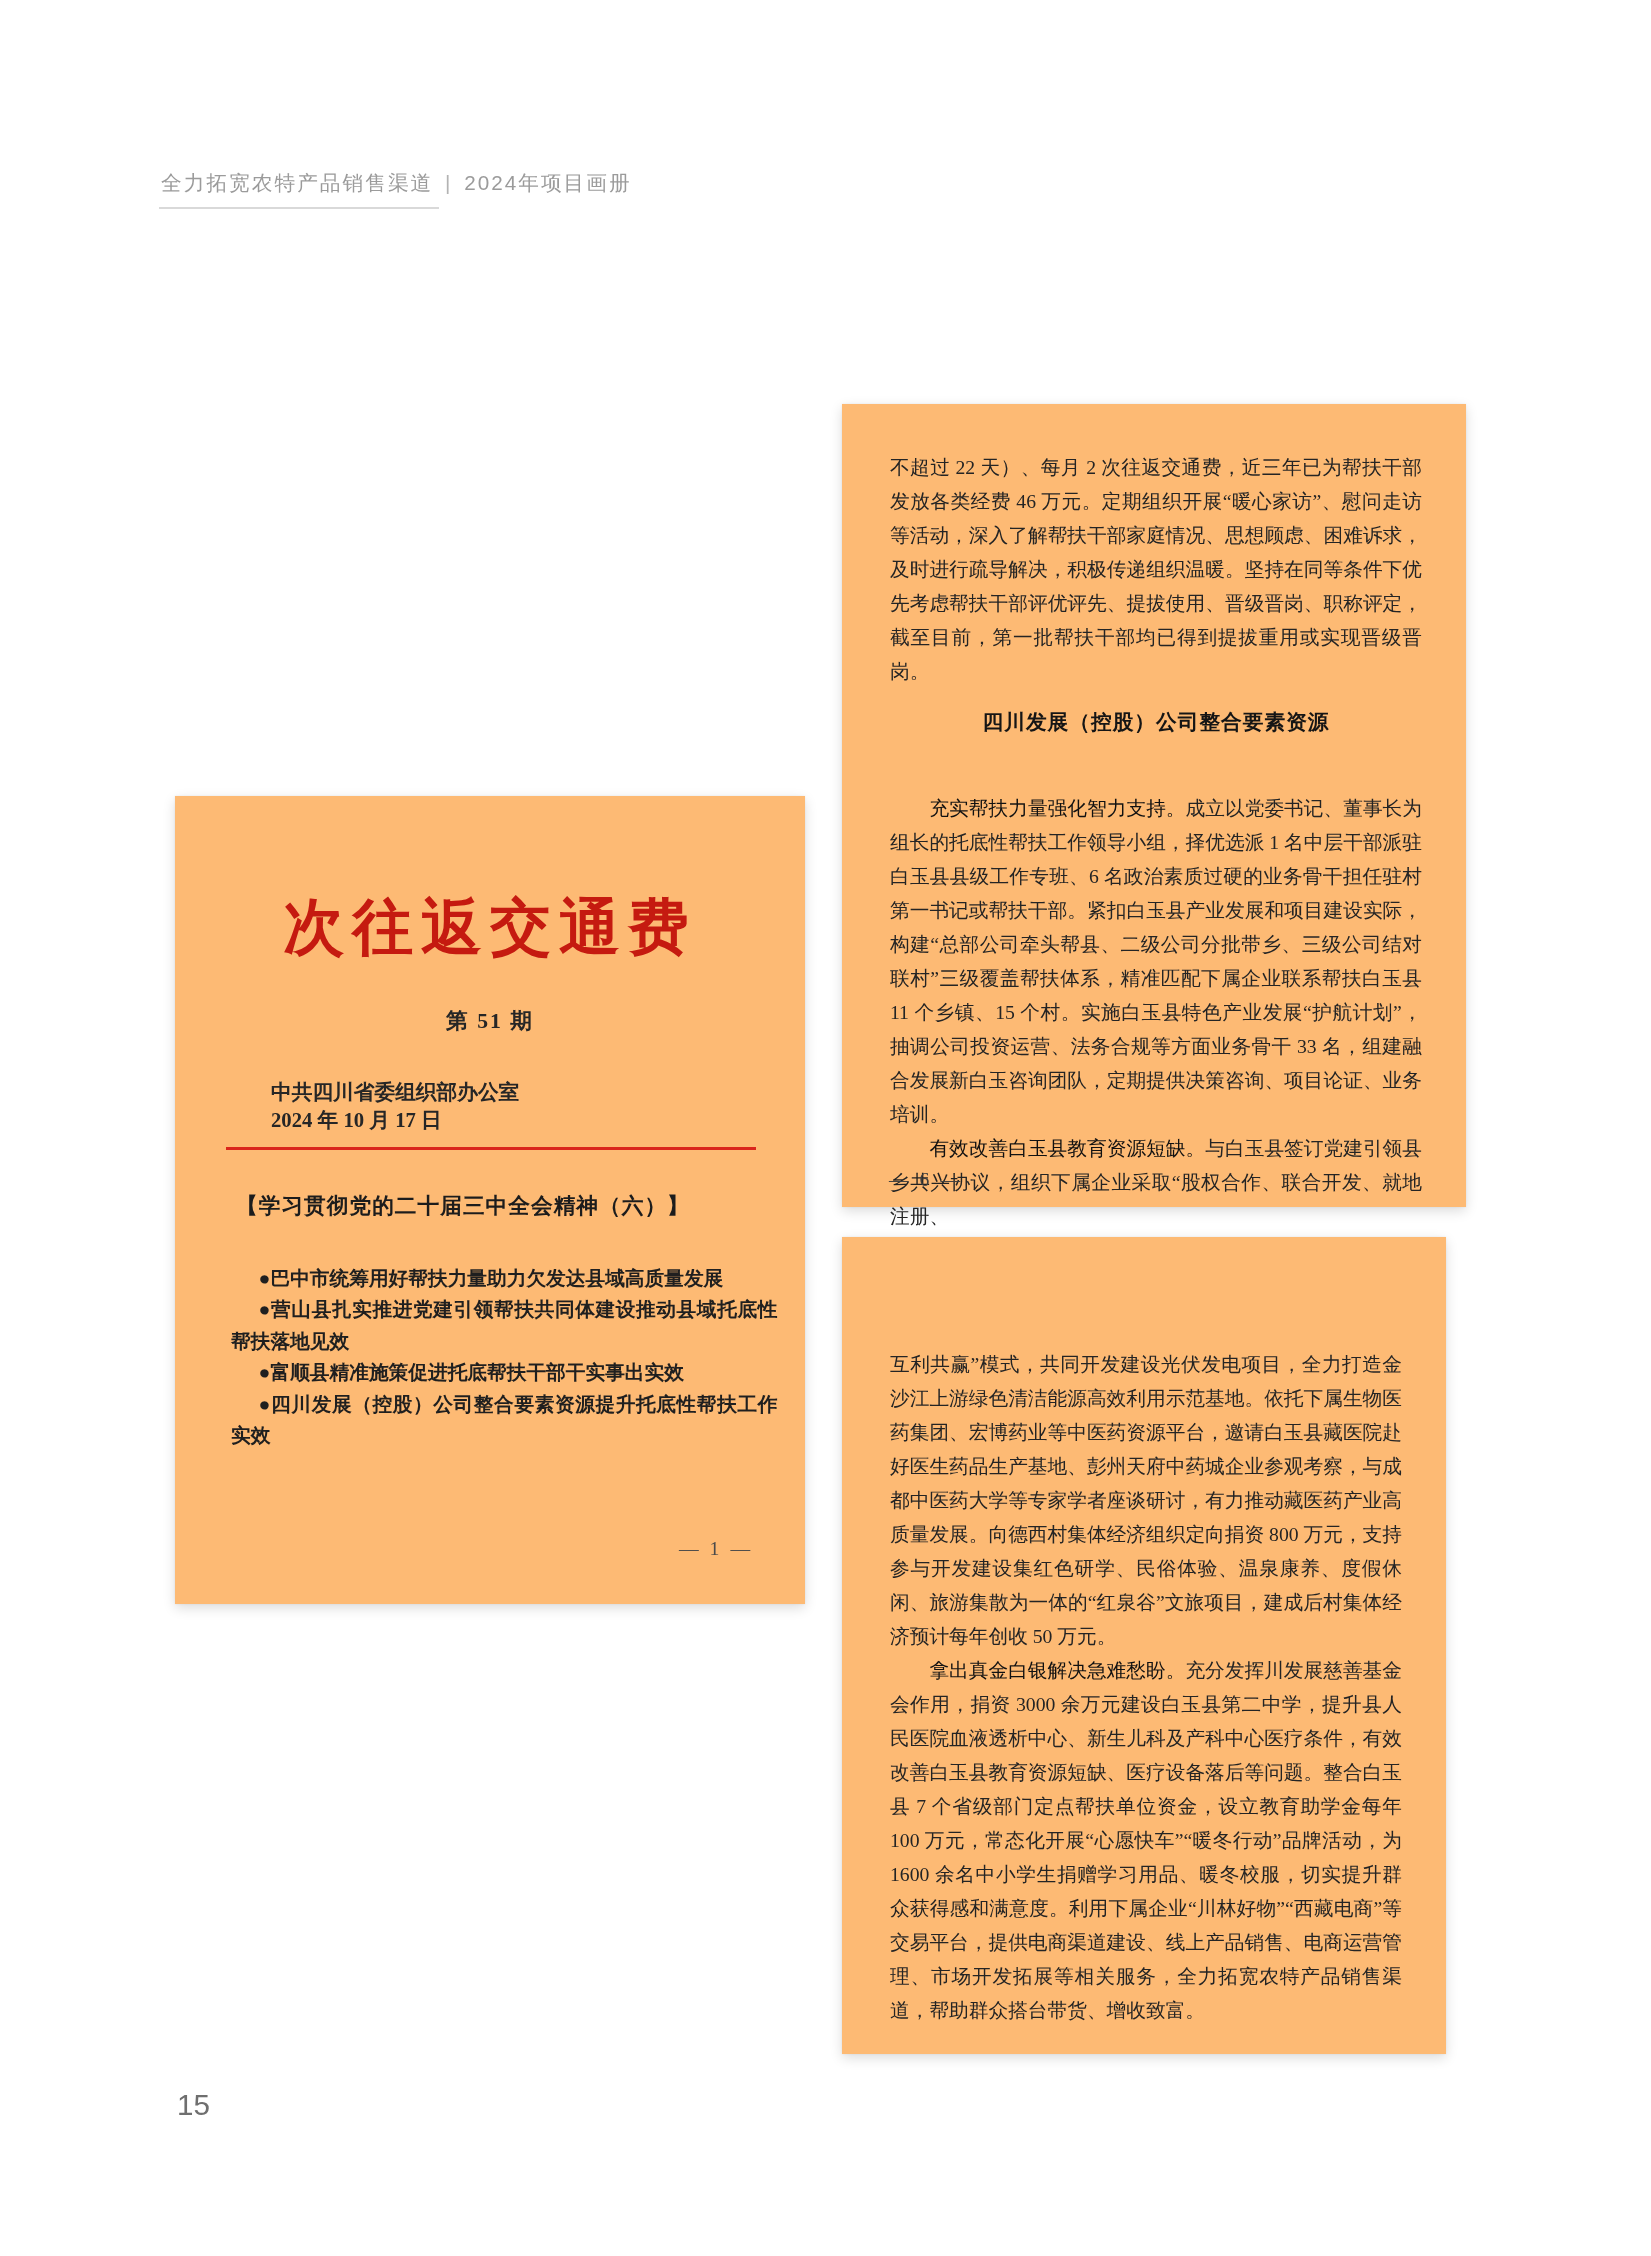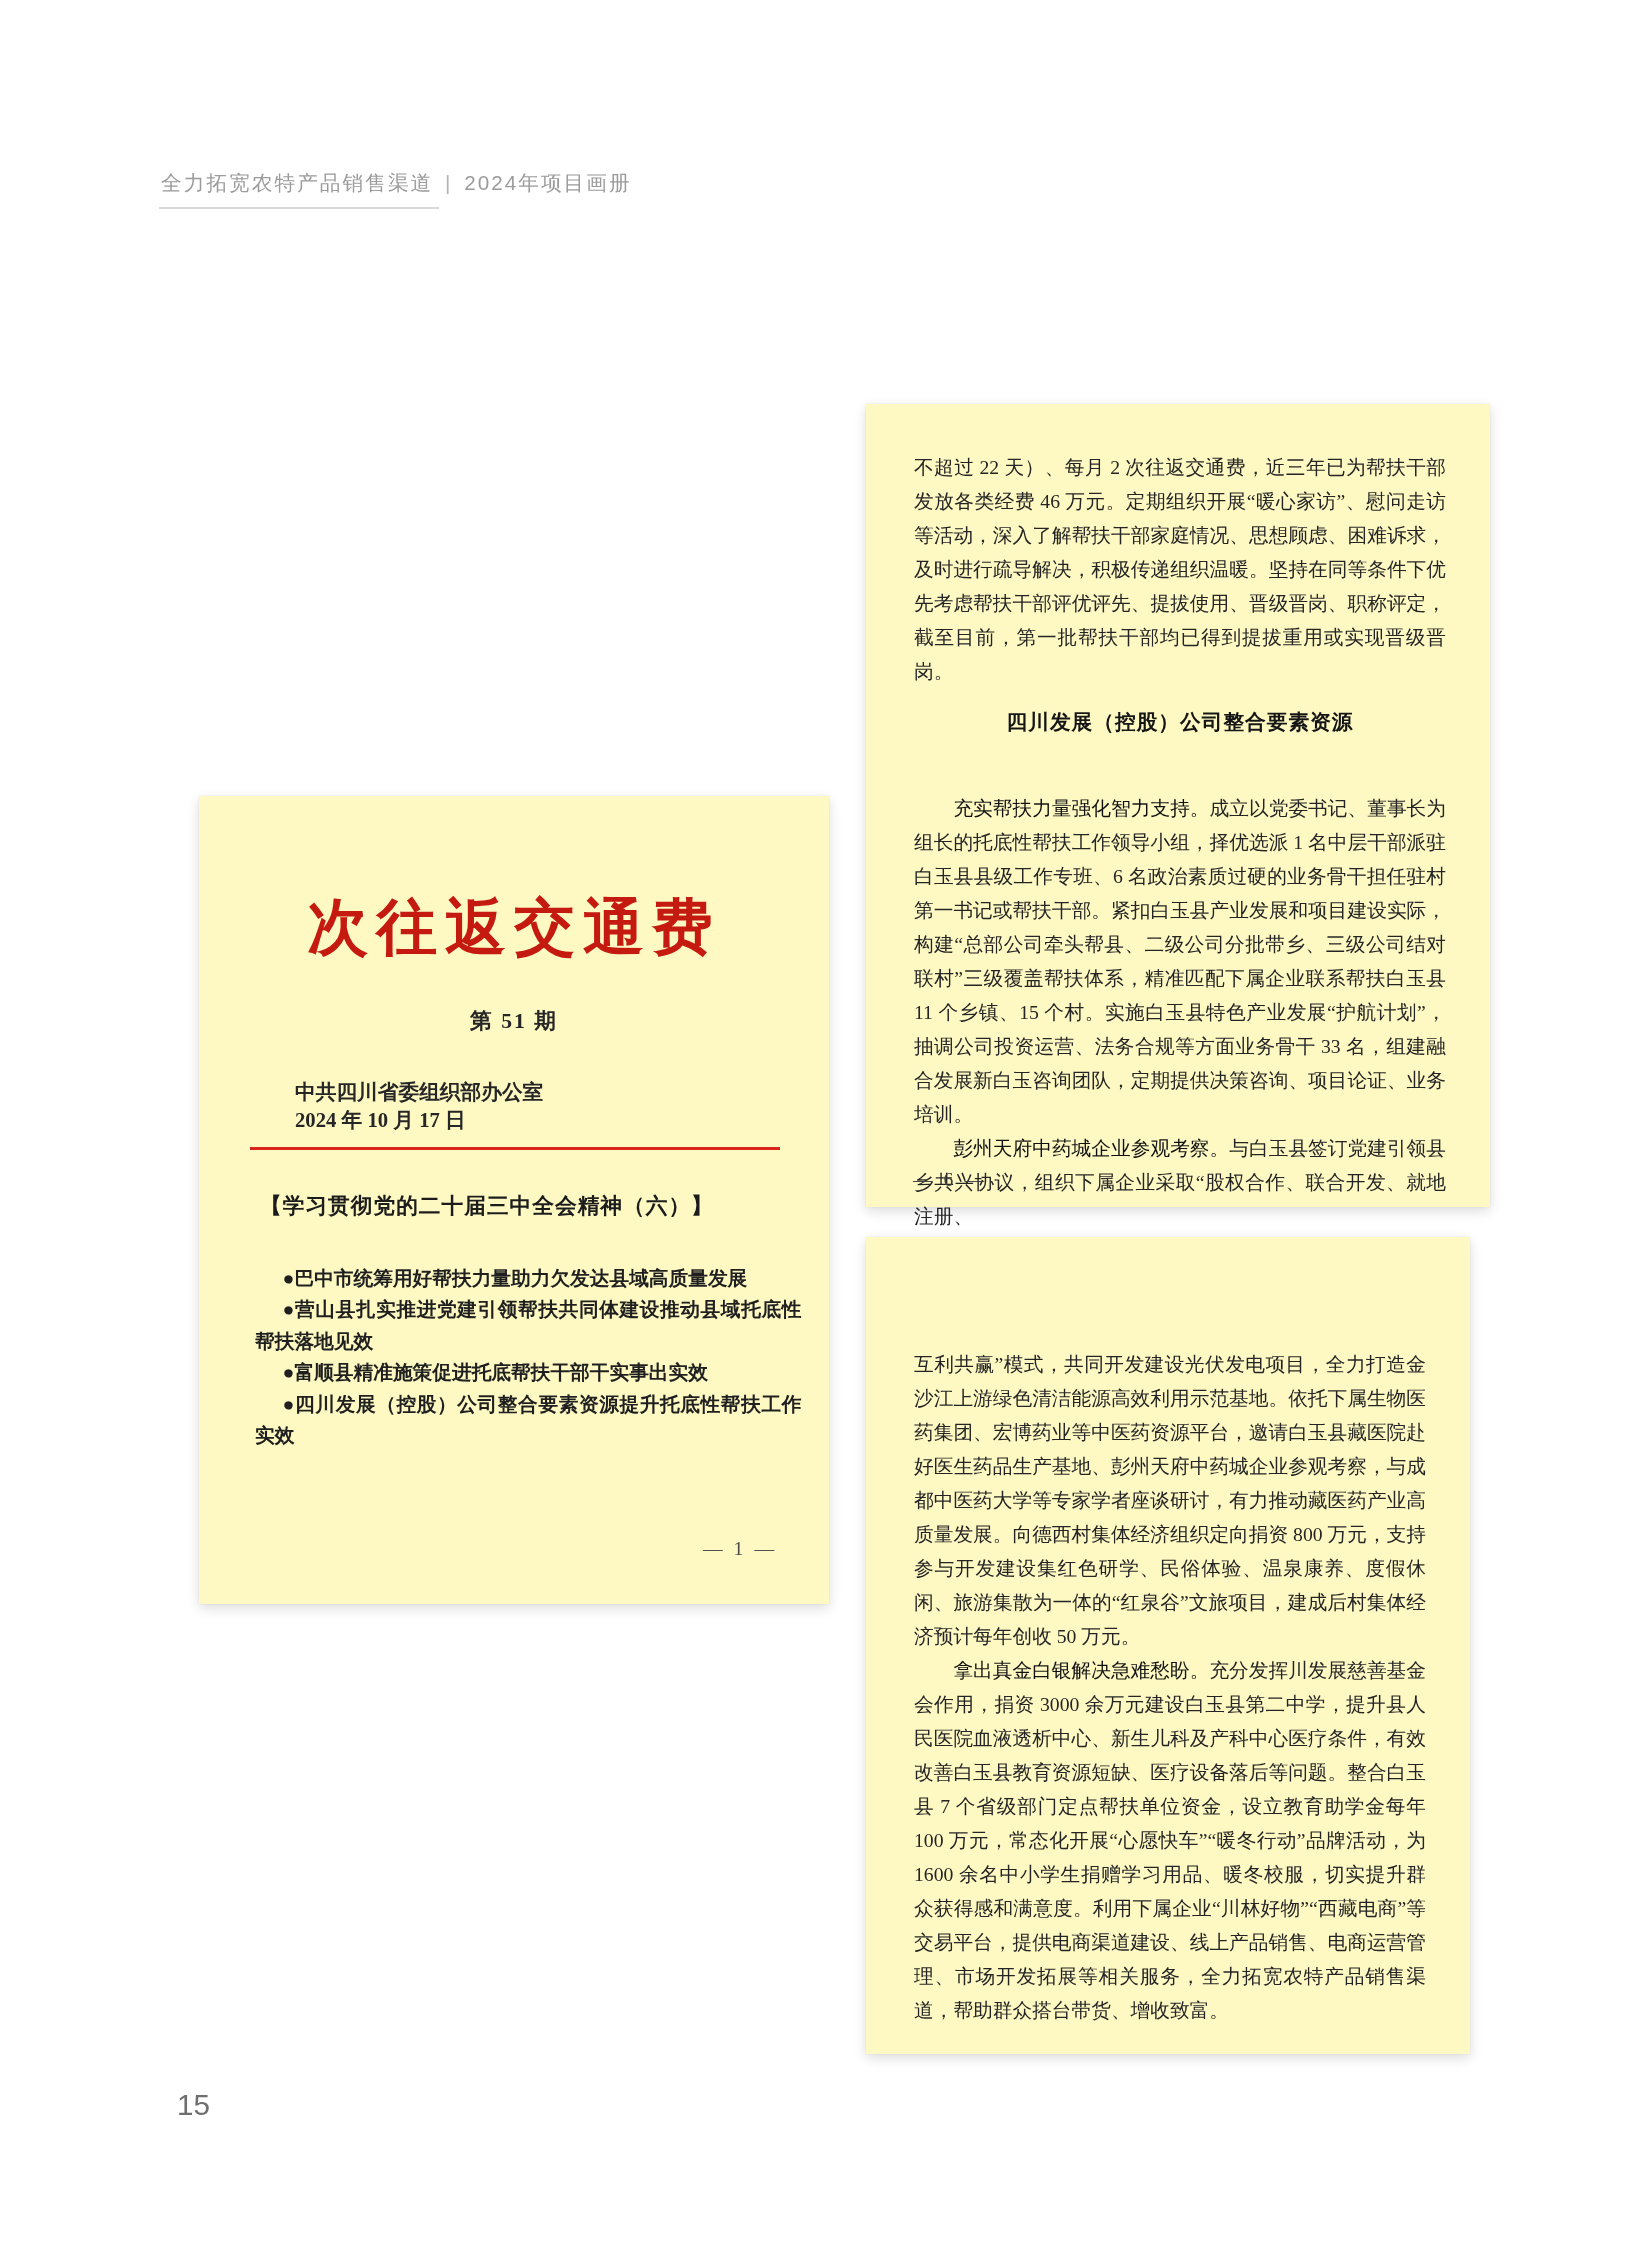--- a/index.html
+++ b/index.html
@@ -10,22 +10,22 @@
   .site-header{position:absolute;left:161px;top:169px;
     font-family:"Liberation Sans","DejaVu Sans",sans-serif;
     font-size:20.7px;color:#9b9b9b;letter-spacing:2px;white-space:nowrap;}
   .site-header .sep{margin:0 11.8px;color:#b3b3b3;}
   .header-rule{position:absolute;left:159px;top:207px;width:280px;height:2px;background:#d9d9d9;}
   .footer-no{position:absolute;left:177px;top:2088px;
     font-family:"Liberation Sans","DejaVu Sans",sans-serif;
     font-size:29.6px;color:#6f6f6f;}
 
   
-  .page{position:absolute;background:#fef9c3;
-        box-shadow:0 3.9px 11.8px rgba(0,0,0,.14),0 0 2px rgba(0,0,0,.07);margin-left:24px;}
+  .page{position:absolute;background:#fdba74;
+        box-shadow:0 3.9px 11.8px rgba(0,0,0,.14),0 0 2px rgba(0,0,0,.07);}
   .page-left{left:175px;top:796px;width:630px;height:808px;}
   .page-r1{left:842px;top:404px;width:624px;height:803px;}
   .page-r2{left:842px;top:1237px;width:604px;height:817px;}
 
   
   .masthead{margin:100px 0 0;text-align:center;color:#c51a10;
     font-size:61px;line-height:63px;font-weight:bold;letter-spacing:7.9px;white-space:nowrap;}
   .issue{margin-top:47px;text-align:center;font-size:21.7px;font-weight:bold;letter-spacing:2px;}
   .pub-row{display:flex;justify-content:space-between;align-items:baseline;
     margin-top:43px;padding:0 87px 0 96px;font-size:20.7px;font-weight:bold;white-space:nowrap;flex-direction:column;}
@@ -79,21 +79,21 @@
     <div class="page-no-left">— 1 —</div>
   </div>
 
   <div class="page page-r1">
     <div class="doc-body">
       <p class="para"><span>不超过 22 天）、每月 2 次往返交通费，近三年已为帮扶干部发放各类经费 46 万元。定期组织开展“暖心家访”、慰问走访等活动，深入了解帮扶干部家庭情况、思想顾虑、困难诉求，及时进行疏导解决，积极传递组织温暖。坚持在同等条件下优先考虑帮扶干部评优评先、提拔使用、晋级晋岗、职称评定，截至目前，第一批帮扶干部均已得到提拔重用或实现晋级晋岗。</span></p>
       <div class="doc-heading">
         <div>四川发展（控股）公司整合要素资源</div>
       </div>
       <p class="para indent"><strong>充实帮扶力量强化智力支持。</strong><span>成立以党委书记、董事长为组长的托底性帮扶工作领导小组，择优选派 1 名中层干部派驻白玉县县级工作专班、6 名政治素质过硬的业务骨干担任驻村第一书记或帮扶干部。紧扣白玉县产业发展和项目建设实际，构建“总部公司牵头帮县、二级公司分批带乡、三级公司结对联村”三级覆盖帮扶体系，精准匹配下属企业联系帮扶白玉县 11 个乡镇、15 个村。实施白玉县特色产业发展“护航计划”，抽调公司投资运营、法务合规等方面业务骨干 33 名，组建融合发展新白玉咨询团队，定期提供决策咨询、项目论证、业务培训。</span></p>
-      <p class="para indent"><strong>彭州天府中药城企业参观考察。</strong><span>与白玉县签订党建引领县乡共兴协议，组织下属企业采取“股权合作、联合开发、就地注册、</span></p>
+      <p class="para indent"><strong>有效改善白玉县教育资源短缺。</strong><span>与白玉县签订党建引领县乡共兴协议，组织下属企业采取“股权合作、联合开发、就地注册、</span></p>
     </div>
     <div class="page-no-r1">— 6 —</div>
   </div>
 
   <div class="page page-r2">
     <div class="doc-body">
       <p class="para"><span>互利共赢”模式，共同开发建设光伏发电项目，全力打造金沙江上游绿色清洁能源高效利用示范基地。依托下属生物医药集团、宏博药业等中医药资源平台，邀请白玉县藏医院赴好医生药品生产基地、彭州天府中药城企业参观考察，与成都中医药大学等专家学者座谈研讨，有力推动藏医药产业高质量发展。向德西村集体经济组织定向捐资 800 万元，支持参与开发建设集红色研学、民俗体验、温泉康养、度假休闲、旅游集散为一体的“红泉谷”文旅项目，建成后村集体经济预计每年创收 50 万元。</span></p>
       <p class="para indent"><strong>拿出真金白银解决急难愁盼。</strong><span>充分发挥川发展慈善基金会作用，捐资 3000 余万元建设白玉县第二中学，提升县人民医院血液透析中心、新生儿科及产科中心医疗条件，有效改善白玉县教育资源短缺、医疗设备落后等问题。整合白玉县 7 个省级部门定点帮扶单位资金，设立教育助学金每年 100 万元，常态化开展“心愿快车”“暖冬行动”品牌活动，为 1600 余名中小学生捐赠学习用品、暖冬校服，切实提升群众获得感和满意度。利用下属企业“川林好物”“西藏电商”等交易平台，提供电商渠道建设、线上产品销售、电商运营管理、市场开发拓展等相关服务，全力拓宽农特产品销售渠道，帮助群众搭台带货、增收致富。</span></p>
     </div>
   </div>

